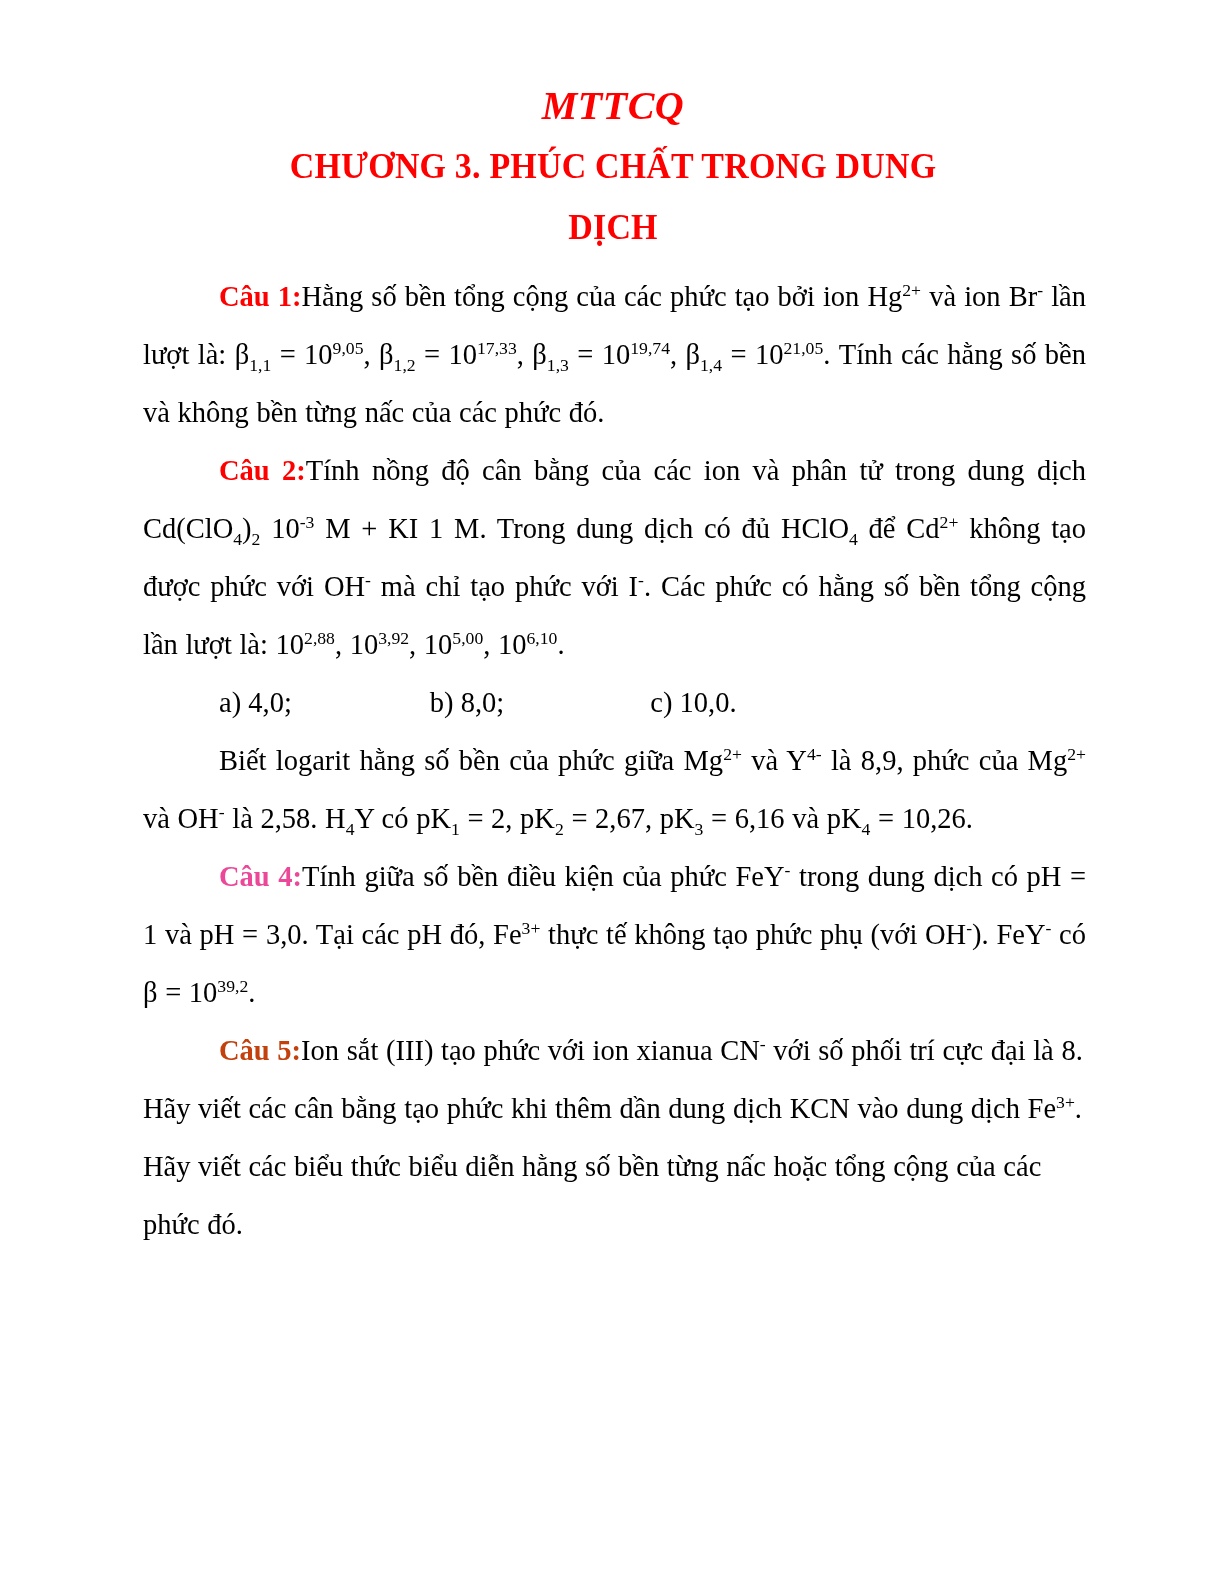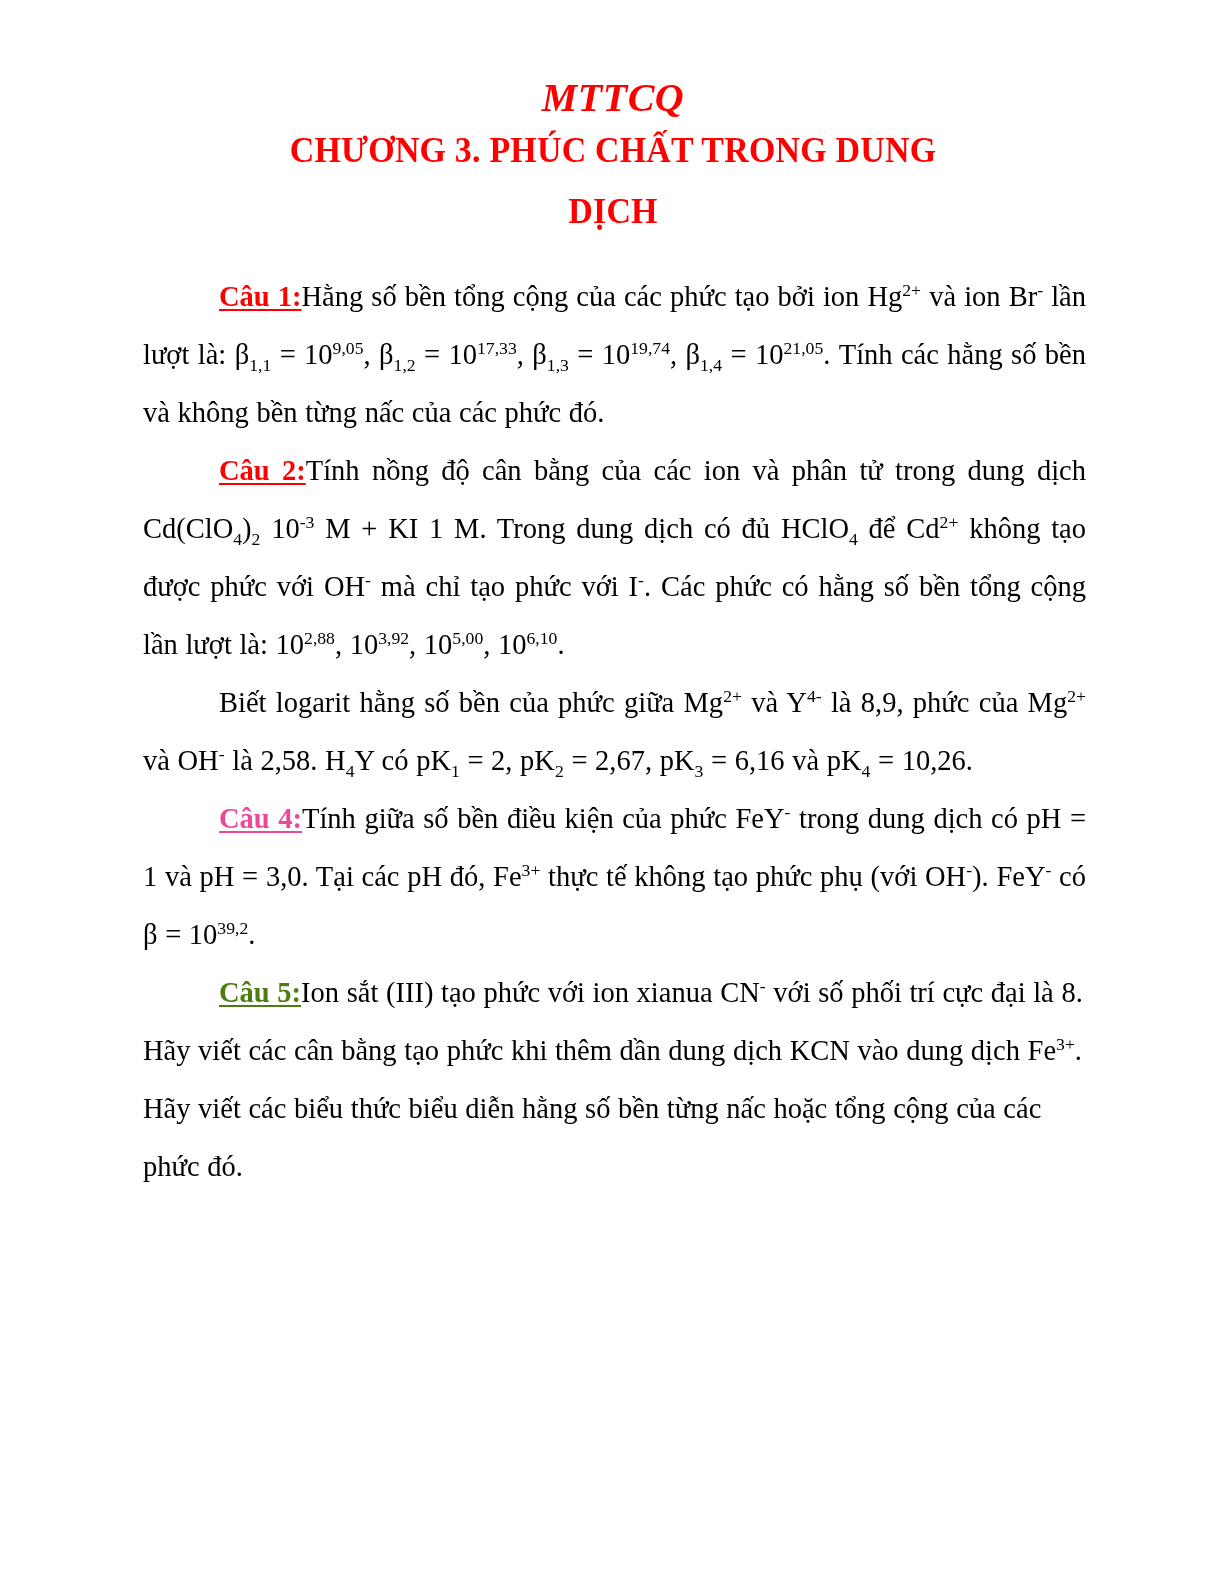--- a/index.html
+++ b/index.html
@@ -37,21 +37,21 @@
     text-align: center;
   }
   .doc-title-main {
     font-family: "Liberation Serif", "DejaVu Serif", serif;
     font-style: italic;
     font-weight: bold;
     font-size: 40px;
     line-height: 44px;
     color: #ff0000;
     letter-spacing: 0.5px;
-    margin: 0;
+    margin: 8px;
   }
   .doc-title-sub {
     font-family: "Liberation Serif", "DejaVu Serif", serif;
     font-weight: bold;
     font-size: 35px;
     line-height: 61px;
     color: #ff0000;
     margin: 0;
     letter-spacing: 0.2px;
     transform: scaleX(0.97);
@@ -75,21 +75,20 @@
     text-indent: 76px;
     word-spacing: 0.5px;
   }
   p.para:last-child {
     text-align: left;
   }
 
   .lbl {
     color: #ff0000;
     font-weight: bold;
-    text-decoration: underline;
     text-decoration-thickness: 2px;
     text-underline-offset: 3px;
     white-space: nowrap;
   }
 
   sup {
     font-size: 0.62em;
     vertical-align: super;
     line-height: 0;
   }
@@ -124,21 +123,22 @@
     <div class="doc-title-sub" style="color: rgb(255, 0, 0);">DỊCH</div>
   </div>
 
   <div class="body-text">
 
     <p class="para"><span class="lbl" style="color: rgb(255, 0, 0);">Câu 1:</span><span>Hằng số bền tổng cộng của các phức tạo bởi ion Hg</span><sup>2+</sup><span> và ion Br</span><sup>-</sup><span> lần lượt là: </span><span class="nowrap"><span>β</span><sub>1,1</sub><span> = 10</span><sup>9,05</sup></span>, <span class="nowrap"><span>β</span><sub>1,2</sub><span> = 10</span><sup>17,33</sup></span>, <span class="nowrap"><span>β</span><sub>1,3</sub><span> = 10</span><sup>19,74</sup></span>, <span class="nowrap"><span>β</span><sub>1,4</sub><span> = 10</span><sup>21,05</sup></span><span>. Tính các hằng số bền và không bền từng nấc của các phức đó.</span></p>
 
     <p class="para"><span class="lbl" style="color: rgb(255, 0, 0);">Câu 2:</span><span>Tính nồng độ cân bằng của các ion và phân tử trong dung dịch Cd(ClO</span><sub>4</sub><span>)</span><sub>2</sub><span> 10</span><sup>-3</sup><span> M + KI 1 M. Trong dung dịch có đủ HClO</span><sub>4</sub><span> để Cd</span><sup>2+</sup><span> không tạo được phức với OH</span><sup>-</sup><span> mà chỉ tạo phức với I</span><sup>-</sup><span>. Các phức có hằng số bền tổng cộng lần lượt là: 10</span><sup>2,88</sup><span>, 10</span><sup>3,92</sup><span>, 10</span><sup>5,00</sup><span>, 10</span><sup>6,10</sup><span>.</span></p>
 
 
+    <p class="choices"><span>a)</span> <span>4,0;</span><span class="choice-gap-a"></span><span>b)</span> <span>8,0;</span><span class="choice-gap-b"></span><span>c)</span> <span>10,0.</span></p>
 
     <p class="para"><span>Biết logarit hằng số bền của phức giữa Mg</span><sup>2+</sup><span> và Y</span><sup>4-</sup><span> là 8,9, phức của Mg</span><sup>2+</sup><span> và OH</span><sup>-</sup><span> là 2,58. H</span><sub>4</sub><span>Y có pK</span><sub>1</sub><span> = 2, pK</span><sub>2</sub><span> = 2,67, pK</span><sub>3</sub><span> = 6,16 và pK</span><sub>4</sub><span> = 10,26.</span></p>
 
     <p class="para"><span class="lbl" style="color: #ec4899;">Câu 4:</span><span>Tính giữa số bền điều kiện của phức FeY</span><sup>-</sup><span> trong dung dịch có pH = 1 và pH = 3,0. Tại các pH đó, Fe</span><sup>3+</sup><span> thực tế không tạo phức phụ (với OH</span><sup>-</sup><span>). FeY</span><sup>-</sup><span> có β = 10</span><sup>39,2</sup><span>.</span></p>
 
-    <p class="para"><span class="lbl" style="color: #4d7c0f;">Câu 5:</span><span>Ion sắt (III) tạo phức với ion xianua CN</span><sup>-</sup><span> với số phối trí cực đại là 8. Hãy viết các cân bằng tạo phức khi thêm dần dung dịch KCN vào dung dịch Fe</span><sup>3+</sup><span>. Hãy viết các biểu thức biểu diễn hằng số bền từng nấc hoặc tổng cộng của các phức đó.</span></p>
+    <p class="para"><span class="lbl" style="color: #c2410c;">Câu 5:</span><span>Ion sắt (III) tạo phức với ion xianua CN</span><sup>-</sup><span> với số phối trí cực đại là 8. Hãy viết các cân bằng tạo phức khi thêm dần dung dịch KCN vào dung dịch Fe</span><sup>3+</sup><span>. Hãy viết các biểu thức biểu diễn hằng số bền từng nấc hoặc tổng cộng của các phức đó.</span></p>
 
   </div>
 </div>
 
 </body></html>

